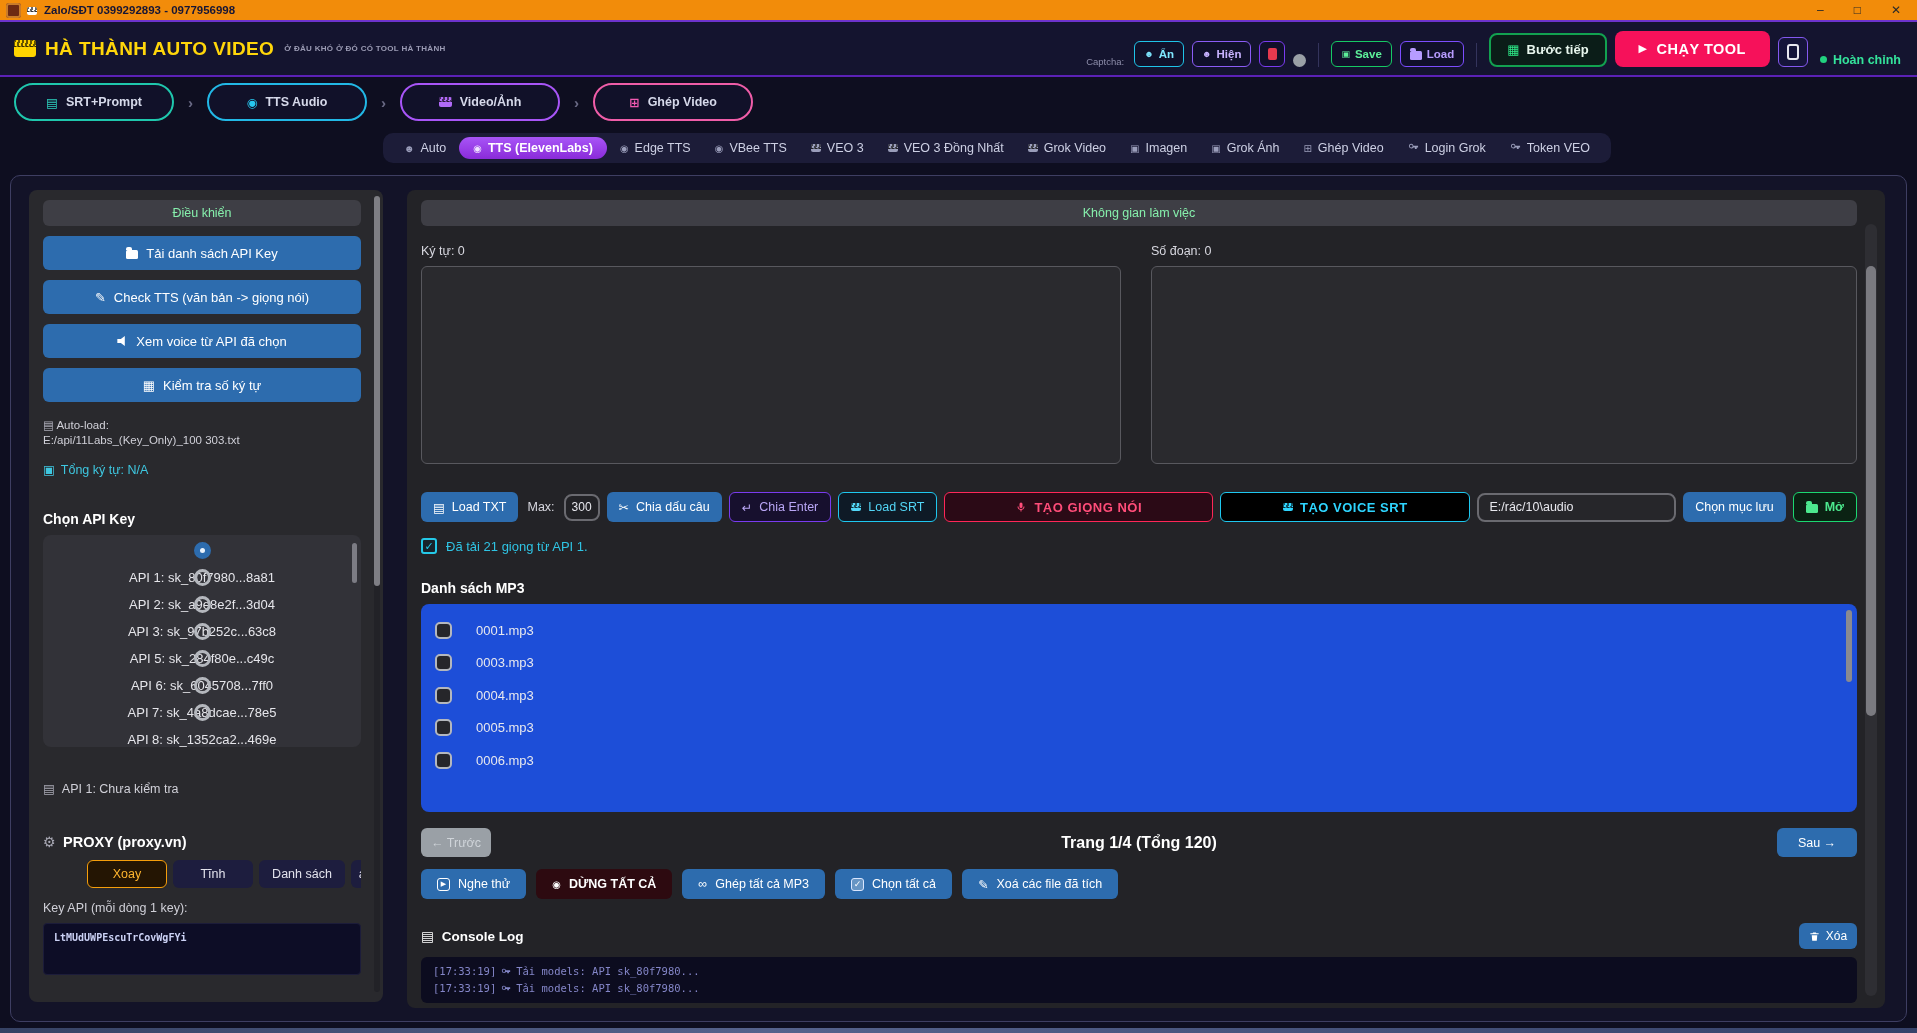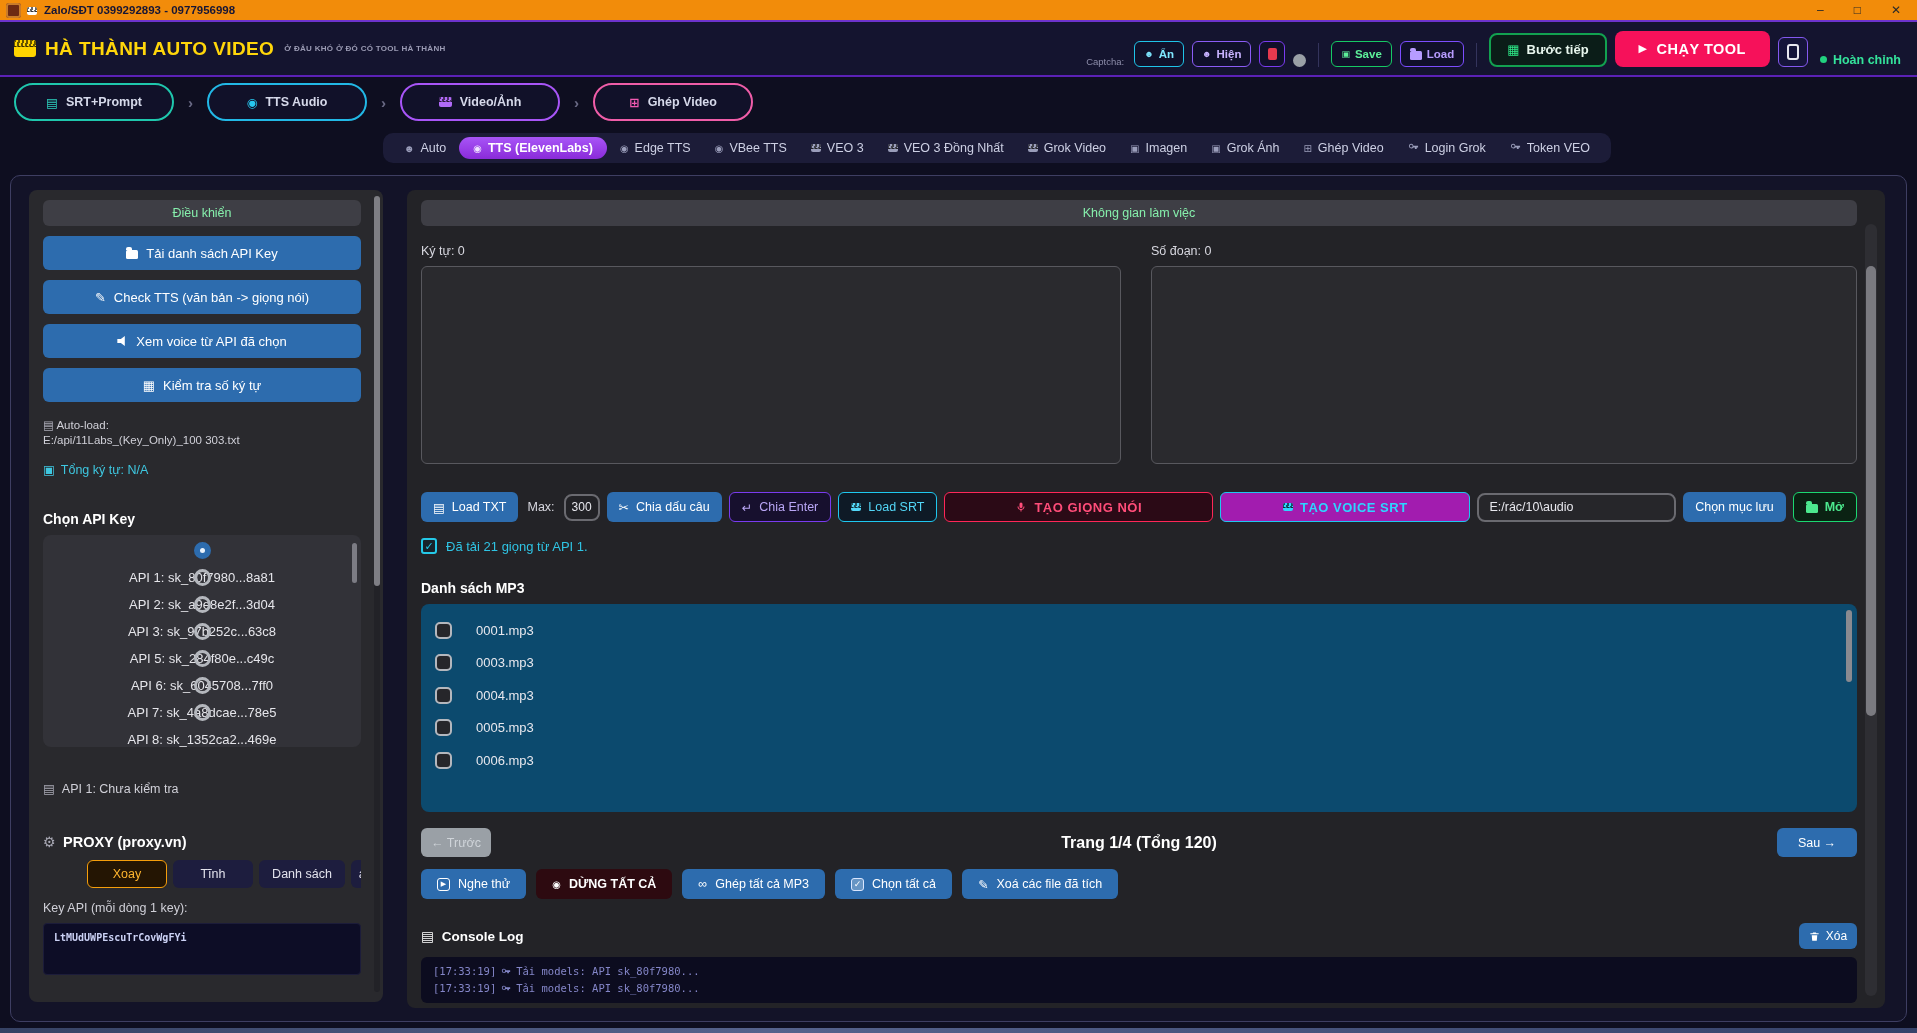--- a/index.html
+++ b/index.html
@@ -92,28 +92,28 @@
   .col-label { font-size:12.5px; color:#d8d8e0; margin-bottom:8px; }
   .ws-area { width:100%; height:198px; background:#2a2a2e; border:1px solid #58585e; border-radius:6px; resize:none; color:#e6e6ee; font-size:13px; padding:8px; font-family:inherit; }
   .toolbar { display:flex; align-items:center; gap:7px; margin-top:24px; white-space:nowrap; }
   .tb-btn { height:30px; border-radius:6px; display:flex; align-items:center; justify-content:center; gap:7px; font-size:12.5px; cursor:pointer; padding:0 12px; flex-shrink:0; }
   .blue { background:#2d6cae; color:#fff; }
   .max-label { font-size:12.5px; color:#d8d8e0; margin:0 2px; }
   .max-input { width:36px; height:27px; background:#222226; border:2px solid #6a6a70; border-radius:8px; color:#e8e8ee; font-size:12px; text-align:center; }
   .outline-purple { background:#17102e; border:1.5px solid #7a3bf0; color:#b9a6f5; }
   .outline-cyan { background:#0e1a26; border:1.5px solid #1ec8f0; color:#53d7f7; }
   .big-red { flex:1 1 290px; background:#2b0a16; border:1.5px solid #ff2757; color:#ff4d79; font-weight:800; letter-spacing:.5px; font-size:13px; }
-  .big-cyan { flex:1 1 270px; background:#a21caf; border:1.5px solid #1ec8f0; color:#2ed5ff; font-weight:800; letter-spacing:.5px; font-size:13px; }
+  .big-cyan { flex:1 1 270px; background:#000000; border:1.5px solid #1ec8f0; color:#2ed5ff; font-weight:800; letter-spacing:.5px; font-size:13px; }
   .path-input { width:214px; height:29px; background:#26262a; border:2px solid #6a6a70; border-radius:8px; color:#e8e8ee; font-size:12.5px; padding:0 10px; }
   .btn-open { background:#0b2213; border:1.5px solid #1bd871; color:#4ce98e; font-weight:bold; }
   .voices-row { margin-top:16px; display:flex; align-items:center; gap:9px; }
   .cb-cyan { width:16px; height:16px; border:2px solid #25c9e8; border-radius:3px; background:#17232b; color:#25c9e8; font-size:11px; font-weight:bold; display:flex; align-items:center; justify-content:center; cursor:pointer; }
   .voices-text { font-size:13px; color:#2fc4e4; }
   .mp3-title { margin-top:26px; font-size:14px; font-weight:bold; color:#fff; }
-  .mp3-list { position:relative; margin-top:8px; height:208px; background:#0c4a6e; border-radius:8px; padding:10px 14px; overflow:hidden; }
+  .mp3-list { position:relative; margin-top:8px; height:208px; background:#1d4ed8; border-radius:8px; padding:10px 14px; overflow:hidden; }
   .mp3-item { height:32.5px; display:flex; align-items:center; gap:24px; }
   .cb { width:17px; height:17px; border:2px solid #b4b7bd; border-radius:5px; background:#26262a; flex-shrink:0; cursor:pointer; }
   .mp3-item .name { font-size:13px; color:#e8e8ee; }
   .mp3-scroll { position:absolute; right:5px; top:6px; width:6px; height:72px; background:#8a8a90; border-radius:3px; }
   .pag { margin-top:16px; display:flex; align-items:center; position:relative; }
   .btn-prev { width:70px; height:29px; border-radius:6px; background:#9aa0a6; color:#cfd4d9; font-size:12.5px; display:flex; align-items:center; justify-content:center; cursor:default; }
   .pag-info { position:absolute; left:0; right:0; text-align:center; font-size:16px; font-weight:bold; color:#fff; }
   .btn-nextpg { margin-left:auto; width:80px; height:29px; border-radius:6px; background:#2d6cae; color:#fff; font-size:12.5px; display:flex; align-items:center; justify-content:center; cursor:pointer; }
   .actions { margin-top:12px; display:flex; gap:10px; }
   .act { height:30px; border-radius:6px; padding:0 16px; display:flex; align-items:center; gap:8px; font-size:12.5px; cursor:pointer; }

